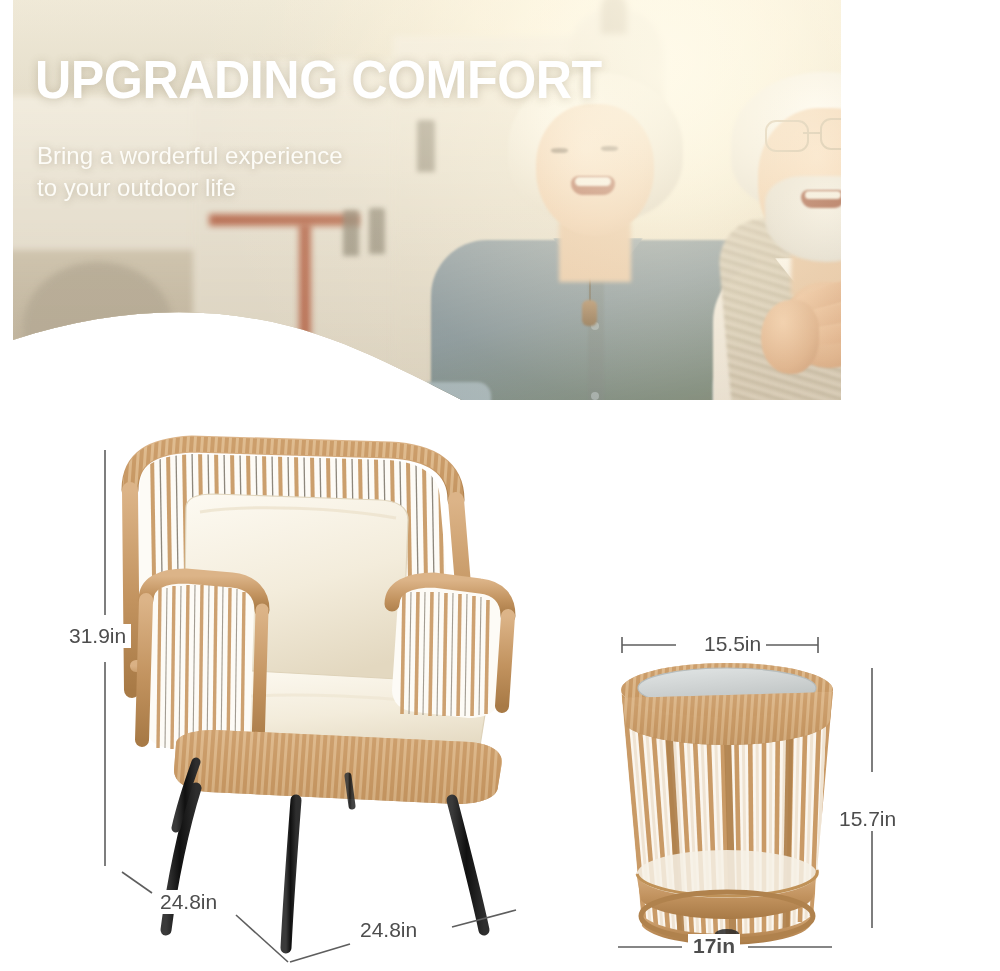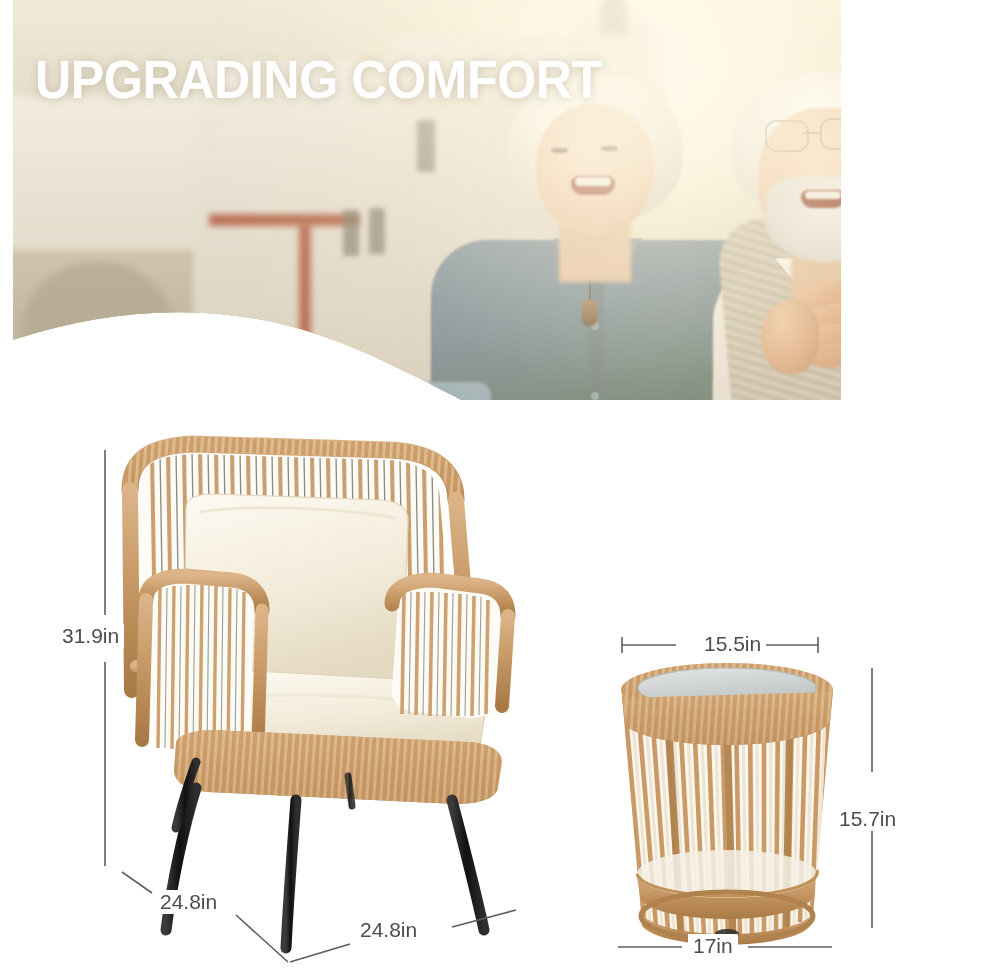--- a/index.html
+++ b/index.html
@@ -180,20 +180,22 @@
         <div class="finger" style="left:786px;top:306px;width:64px;height:19px;transform:rotate(-12deg);"></div>
         <div class="finger" style="left:788px;top:326px;width:60px;height:18px;transform:rotate(-6deg);"></div>
         <div class="hand" style="left:748px;top:300px;width:58px;height:74px;border-radius:50% 40% 46% 48%;"></div>
 
         <div class="haze"></div>
         <div class="haze2"></div>
       </div>
     </div>
 
     <div id="headline">UPGRADING COMFORT</div>
+    <div id="subtitle">Bring a worderful experience
+to your outdoor life</div>
   </div>
 
   <div id="product"></div>
 
   <svg style="position:absolute;left:0;top:0;width:1000px;height:971px;overflow:visible">
     <defs>
       <linearGradient id="ratG" x1="0" y1="0" x2="1" y2="0">
         <stop offset="0%" stop-color="#e3c095"></stop>
         <stop offset="35%" stop-color="#c99a66"></stop>
         <stop offset="75%" stop-color="#b0814c"></stop>
@@ -452,20 +454,20 @@
       <line x1="818" y1="637" x2="818" y2="653"></line>
 
       <line x1="872" y1="668" x2="872" y2="772"></line>
       <line x1="872" y1="818" x2="872" y2="928"></line>
 
       <line x1="618" y1="947" x2="682" y2="947"></line>
       <line x1="748" y1="947" x2="832" y2="947"></line>
     </g>
   </svg>
 
-  <div class="dimlabel" style="left:57px;top:624px;">31.9in</div>
+  <div class="dimlabel" style="left:64px;top:624px;">31.9in</div>
   <div class="dimlabel" style="left:155px;top:890px;">24.8in</div>
   <div class="dimlabel" style="left:355px;top:918px;">24.8in</div>
   <div class="dimlabel" style="left:679px;top:632px;margin-left:20px;">15.5in</div>
   <div class="dimlabel" style="left:834px;top:807px;">15.7in</div>
-  <div class="dimlabel" style="left:688px;top:934px;">17in</div>
+  <div class="dimlabel" style="left:688px;top:934px;font-weight:bold;">17in</div>
 
 </div>
 
 </body></html>

